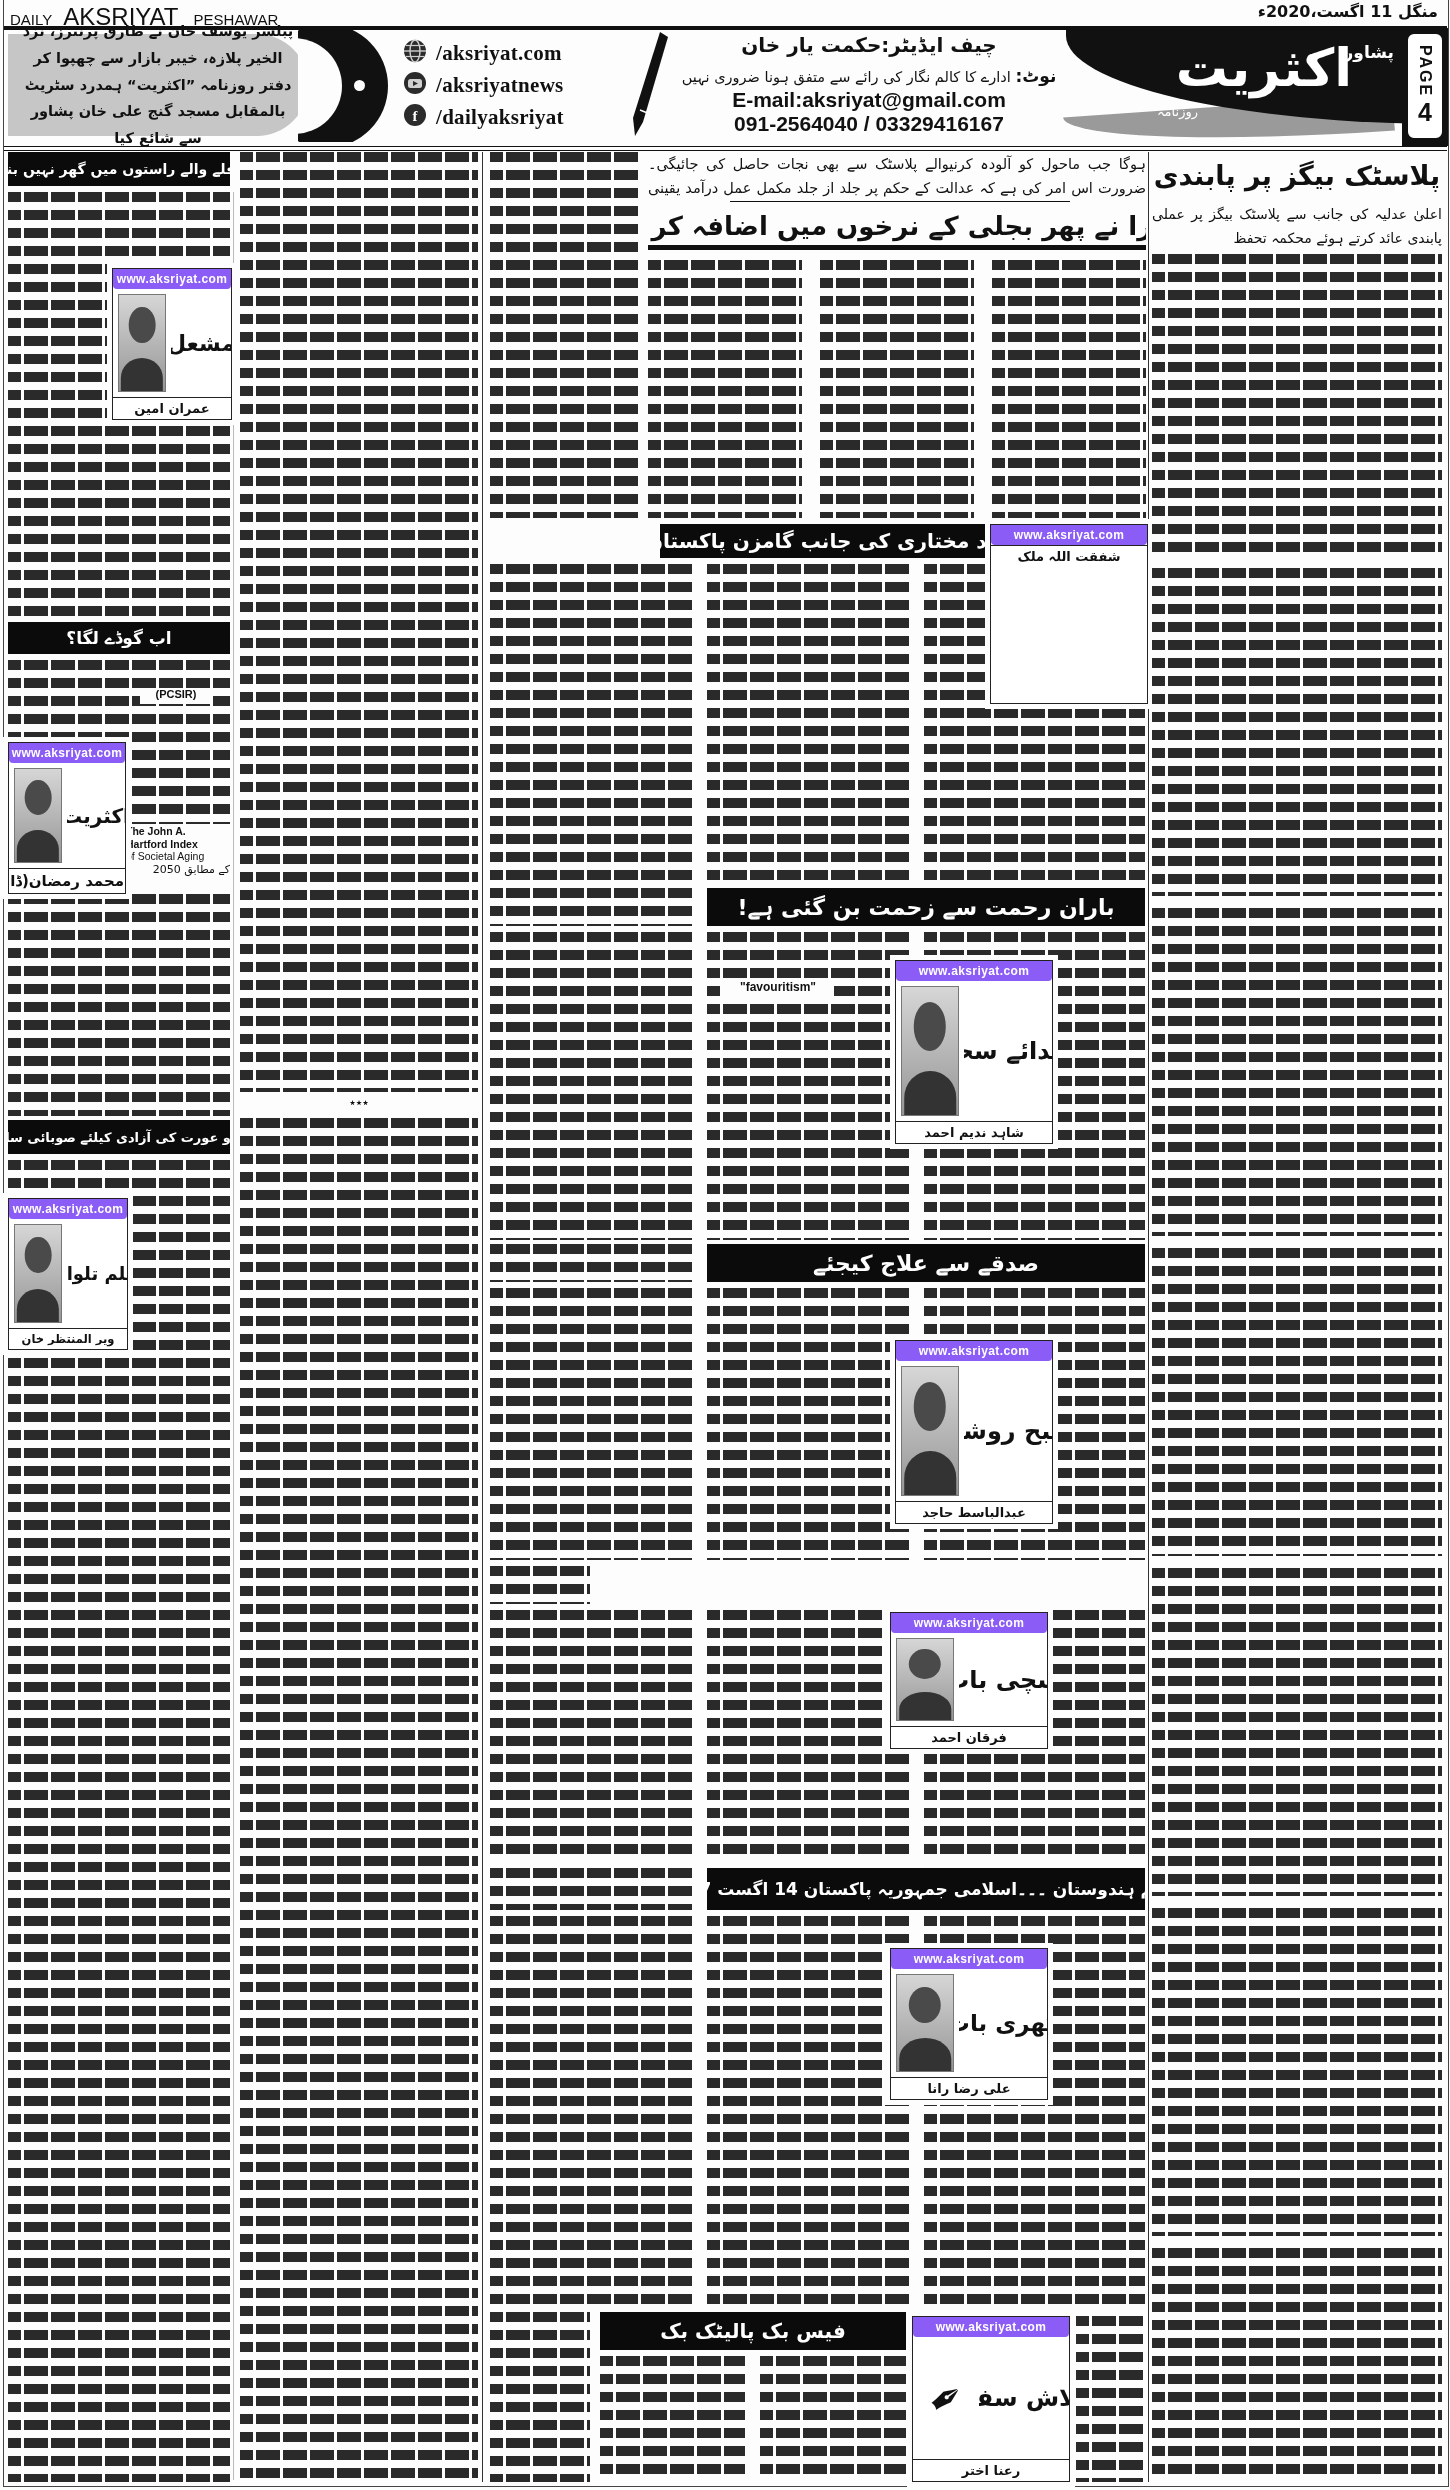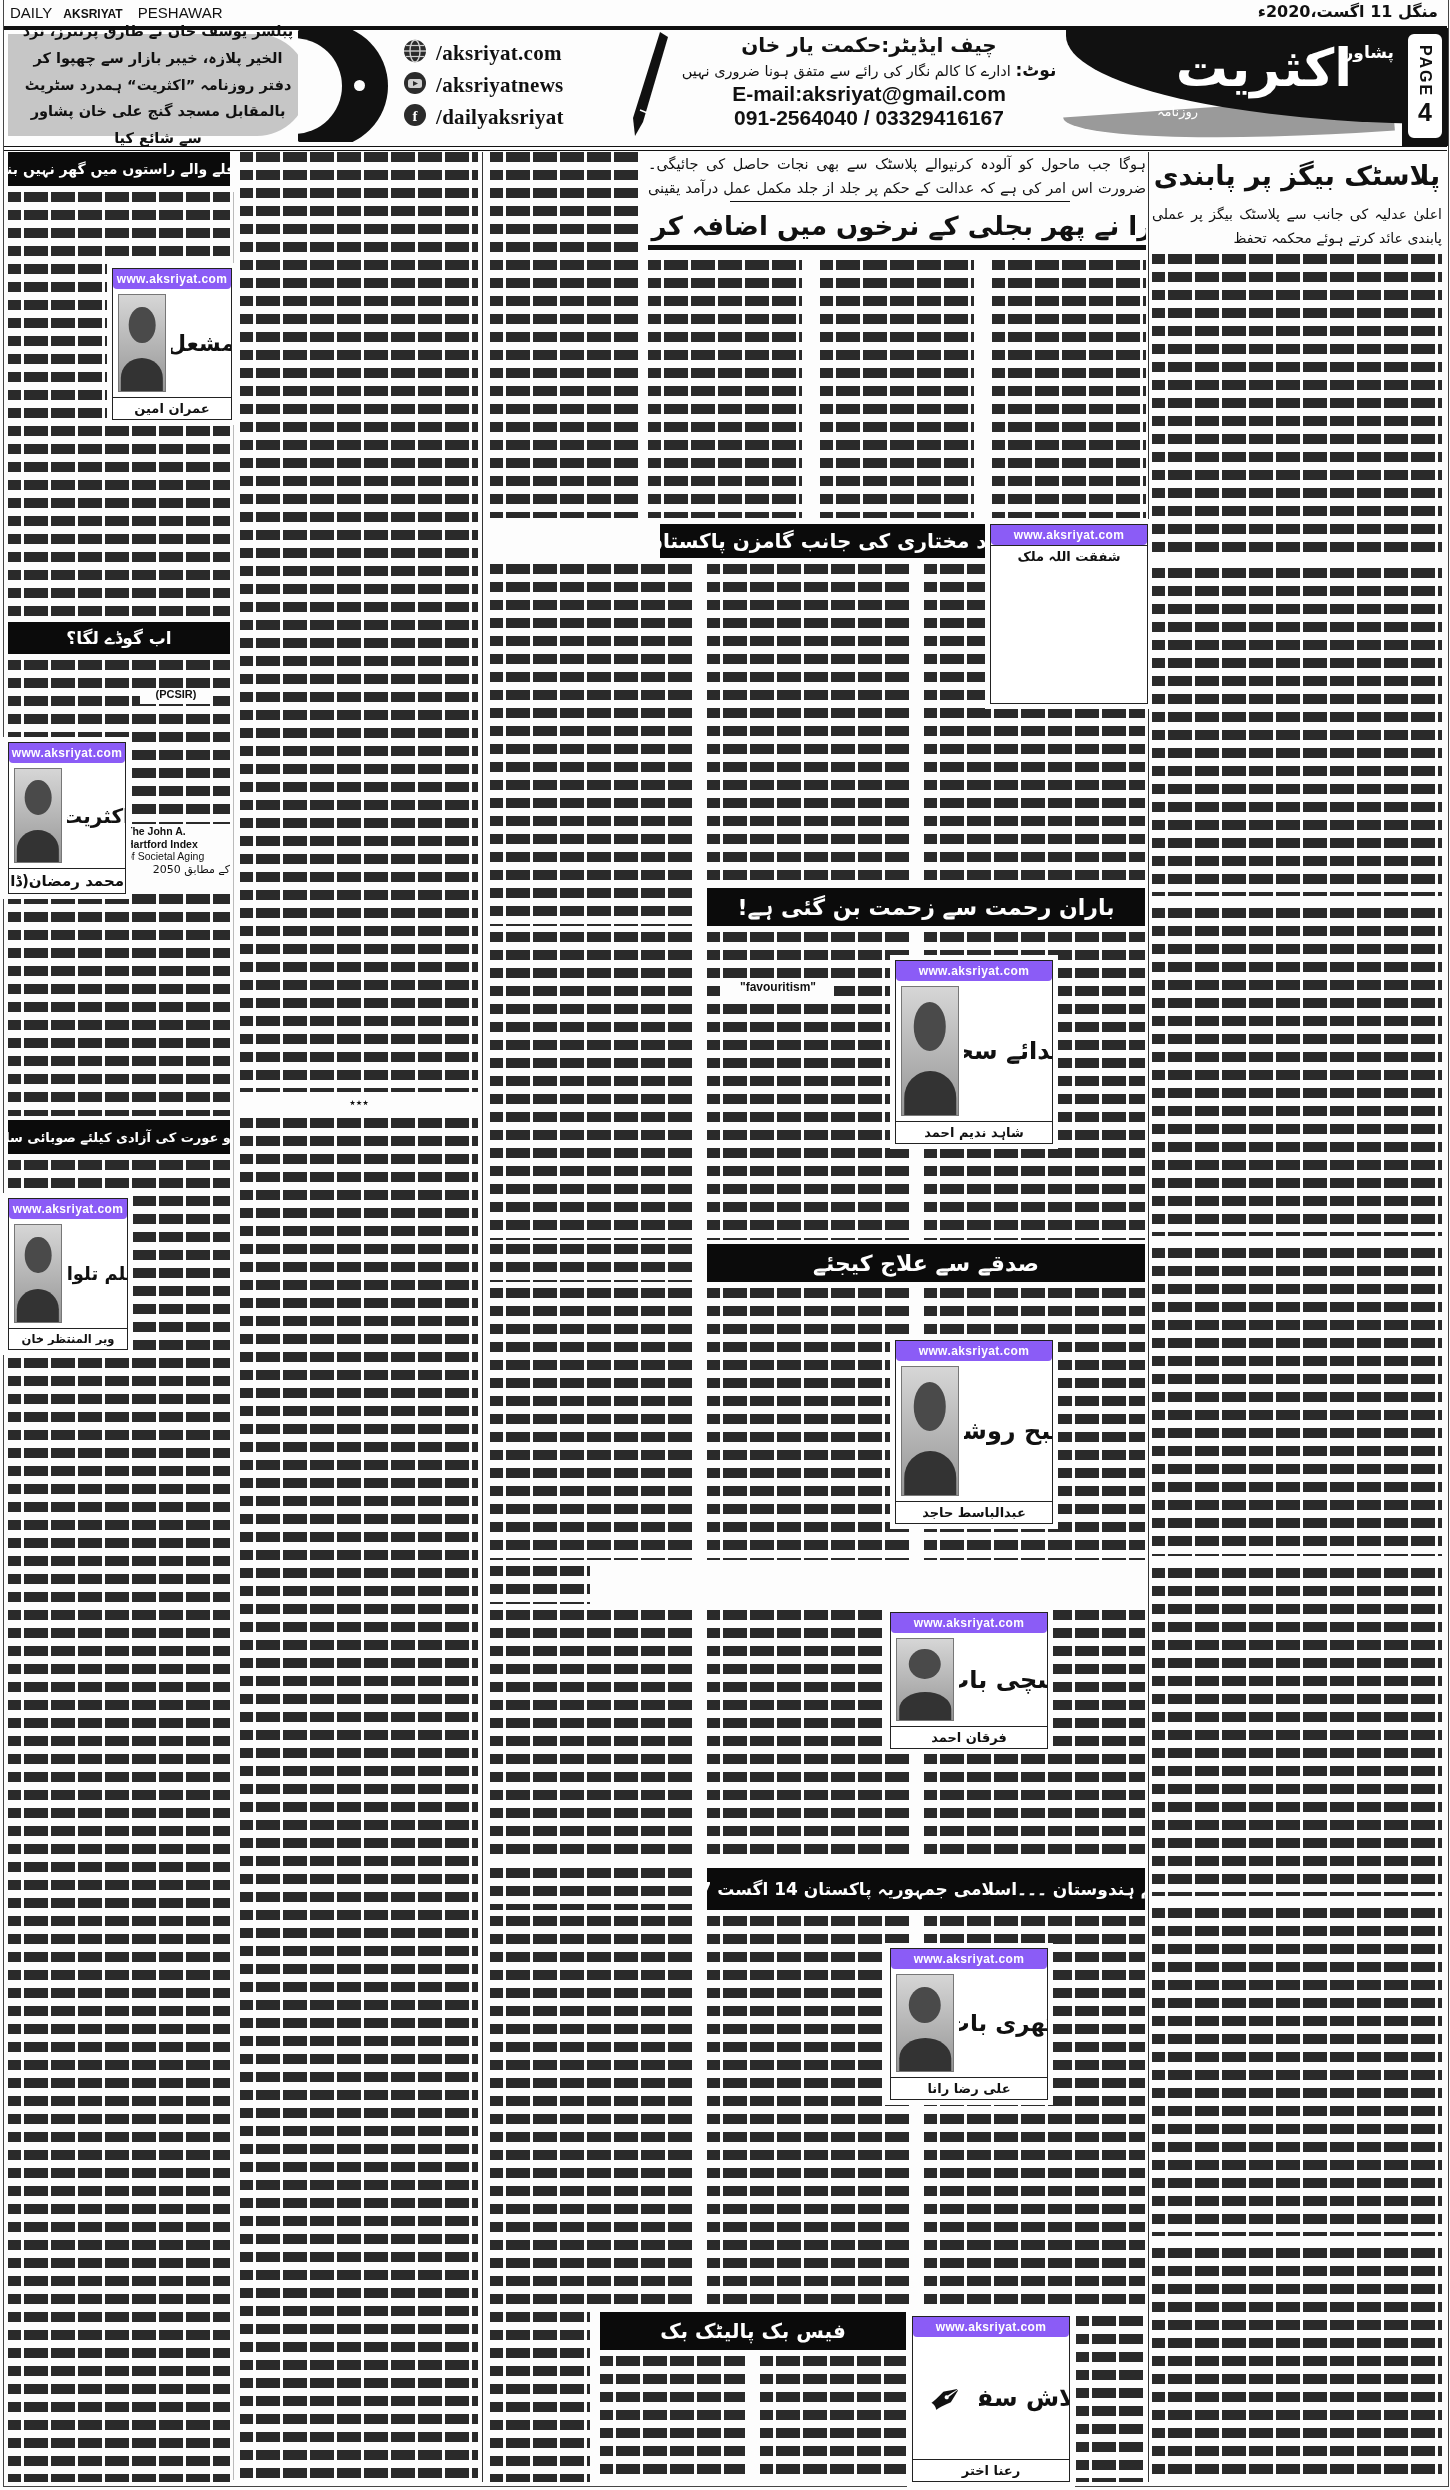--- a/index.html
+++ b/index.html
@@ -36,21 +36,21 @@
   .soc-txt{font:bold 21px "Liberation Serif",serif;letter-spacing:.3px;}
   .small-eng{font-family:"Liberation Sans",sans-serif;}
 </style>
 </head>
 <body>
 
 <div id="page">
 
   <div class="abs" style="left:10px;top:3px;">
     <span class="small-eng" style="font-size:15px;">DAILY</span>
-    <span class="small-eng" style="font-size:12px;font-weight:bold;margin-left:6px;">AKSRIYAT</span>
+    <span class="small-eng" style="font-size:24px;font-weight:normal;margin-left:6px;">AKSRIYAT</span>
     <span class="small-eng" style="font-size:15px;margin-left:10px;">PESHAWAR</span>
   </div>
   <div class="abs u" style="right:12px;top:2px;font-size:16px;font-weight:bold;">منگل 11 اگست،2020ء</div>
   <div class="abs" style="left:3px;top:26px;width:1444px;height:4px;background:#111;"></div>
 
   <div class="abs u" style="left:8px;top:34px;width:272px;height:84px;background:#c6c6c6;border-radius:0 52px 52px 0;
        padding:9px 14px;display:flex;align-items:center;text-align:center;font-size:14.5px;font-weight:bold;line-height:1.85;">پبلشر یوسف خان نے طارق پرنٹرز، نزد الخیر پلازہ، خیبر بازار سے چھپوا کر دفتر روزنامہ ”اکثریت“ ہمدرد سٹریٹ بالمقابل مسجد گنج علی خان پشاور سے شائع کیا</div>
 
   <div class="abs" style="left:298px;top:30px;width:98px;height:112px;overflow:hidden;">
     <div class="abs" style="left:-34px;top:-6px;width:124px;height:124px;border-radius:50%;background:#111;"></div>
@@ -94,21 +94,21 @@
 
   <div class="abs" style="left:628px;top:30px;">
     <svg width="42" height="110" viewBox="0 0 42 110">
         <path d="M32 2 L40 7 L15 92 L7 106 L5 88 Z" fill="#111"></path>
         <line x1="12" y1="80" x2="22" y2="84" stroke="#fff" stroke-width="1.5"></line>
       </svg>
   </div>
 
   <div class="abs" style="left:668px;top:33px;width:402px;text-align:center;">
     <div class="u" style="font-size:20px;font-weight:bold;">چیف ایڈیٹر:حکمت یار خان</div>
-    <div class="u" style="font-size:14.5px;margin-top:3px;">
+    <div class="u" style="font-size:14.5px;margin-top:9px;">
       <b style="font-size:17px;">نوٹ:</b>
       <span>ادارے کا کالم نگار کی رائے سے متفق ہونا ضروری نہیں</span>
     </div>
     <div class="small-eng" style="font-size:21px;font-weight:bold;margin-top:2px;">E-mail:aksriyat@gmail.com</div>
     <div class="small-eng" style="font-size:21px;font-weight:bold;">091-2564040 / 03329416167</div>
   </div>
 
   <div class="abs" style="left:1058px;top:28px;width:390px;height:116px;">
     <div class="abs" style="left:6px;bottom:2px;width:330px;height:36px;background:#9a9a9a;border-bottom-left-radius:100% 100%;transform:rotate(-4deg);"></div>
     <div class="abs" style="right:0;top:0;width:382px;height:96px;background:#111;border-bottom-left-radius:100% 92%;"></div>

